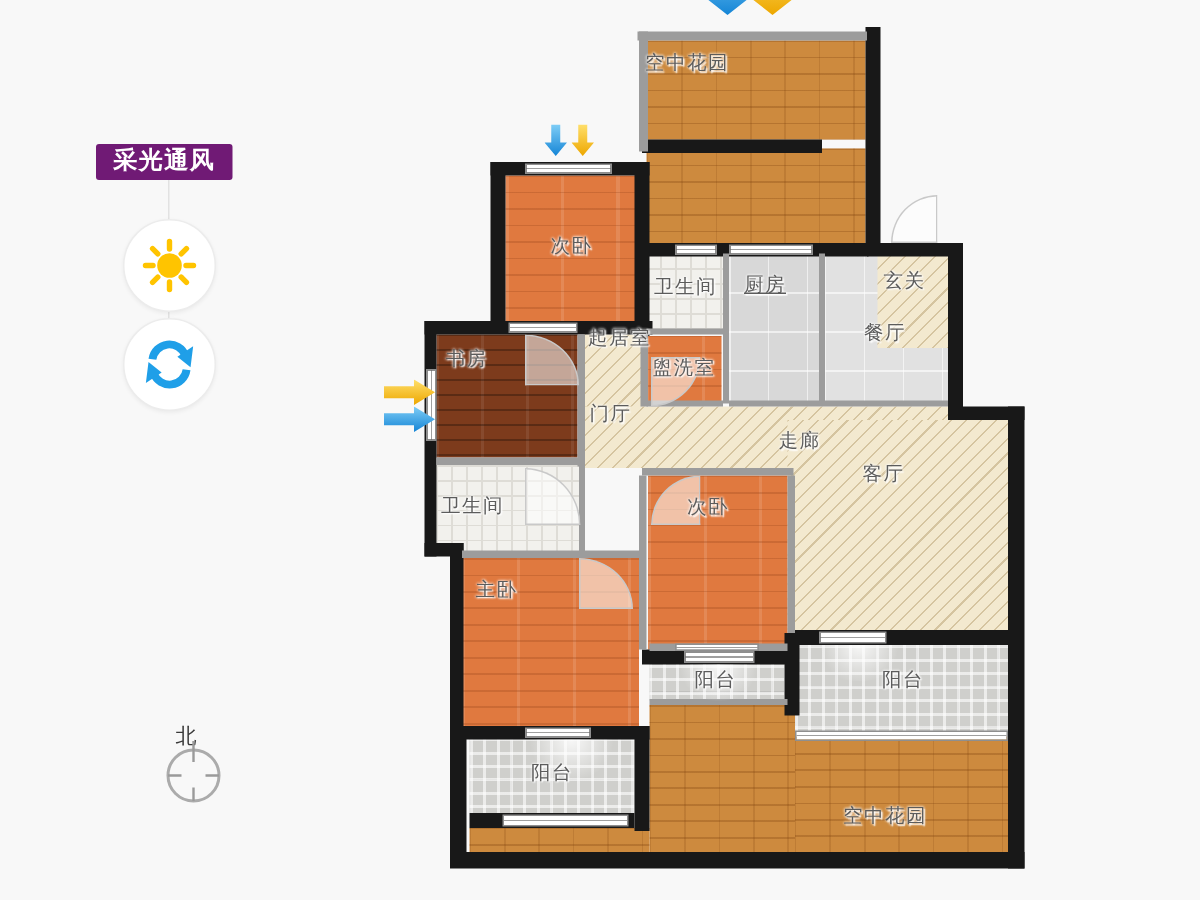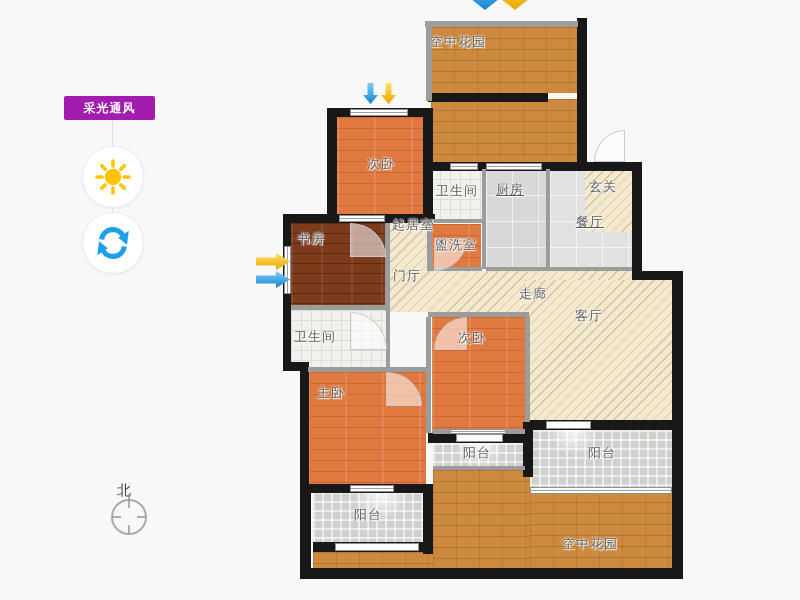--- a/index.html
+++ b/index.html
@@ -1,22 +1,22 @@
 <!DOCTYPE html>
 <html><head>
 <meta charset="utf-8">
 <style>
   html,body{margin:0;padding:0;background:#f8f8f8;}
   *{box-sizing:border-box;}
   .stage{position:relative;width:800px;height:600px;background:#f8f8f8;overflow:hidden;
          font-family:"Liberation Sans","DejaVu Sans",sans-serif;}
   .abs{position:absolute;}
   
-  .badge{position:absolute;left:64px;top:96px;width:91px;height:24px;background:#a21caf;
-         color:#fff;font-size:12px;font-weight:bold;line-height:24px;text-align:center;
+  .badge{position:absolute;left:64px;top:96px;width:91px;height:24px;background:#701a75;
+         color:#fff;font-size:16px;font-weight:bold;line-height:24px;text-align:center;
          border-radius:2px;letter-spacing:1px;}
   .vline{position:absolute;left:112px;top:120px;width:1px;height:154px;background:#e2e2e2;}
   .cbtn{position:absolute;width:62px;height:62px;border-radius:50%;background:#fff;
         border:1px solid #ececec;box-shadow:0 1px 3px rgba(0,0,0,.06);padding:0;cursor:pointer;
         display:flex;align-items:center;justify-content:center;}
   .cbtn.sun{left:82px;top:146px;}
   .cbtn.rot{left:82px;top:212px;}
   
   .rm{position:absolute;}
   .wood-org{background:#e0793f;background-image:
@@ -105,21 +105,21 @@
   .d2{left:350px;top:223px;width:36px;height:34px;border-radius:0 100% 0 0;}
   .d3{left:434px;top:317px;width:33px;height:33px;border-radius:100% 0 0 0;}
   .d4{left:386px;top:372px;width:36px;height:34px;border-radius:0 100% 0 0;}
   .d5{left:434px;top:238px;width:33px;height:33px;border-radius:0 0 100% 0;}
   .d7{left:350px;top:312px;width:37px;height:38px;border-radius:0 100% 0 0;}
   .f1{left:352px;top:493px;width:58px;height:26px;}
   .f2{left:452px;top:443px;width:54px;height:24px;}
   .f3{left:546px;top:430px;width:54px;height:24px;}
   
   .lgt{left:430px;top:33px;}.lbt{left:367px;top:155px;}.lbth1{left:436px;top:182px;}
-  .lkit{left:496px;top:181px;text-decoration:underline;}.lent{left:589px;top:178px;}.ldin{left:576px;top:213px;text-decoration:underline;}
+  .lkit{left:496px;top:181px;text-decoration:underline;}.lent{left:589px;top:178px;}.ldin{left:576px;top:213px;}
   .lstudy{left:297px;top:230px;}.lsit{left:392px;top:216px;}.lwash{left:435px;top:236px;}
   .lfoy{left:393px;top:267px;}.lcor{left:519px;top:285px;}.lliv{left:575px;top:307px;}
   .lbth2{left:294px;top:328px;}.lbm{left:458px;top:329px;}.lmas{left:317px;top:384px;}
   .lbalm{left:463px;top:444px;}.lball{left:354px;top:506px;}.lbalr{left:588px;top:444px;}
   .lgb{left:562px;top:535px;}
   
   .a1{left:363px;top:83px;}.a2{left:381px;top:83px;}
   .a3{left:471px;top:-28px;}.a4{left:501px;top:-28px;}
   .a5{left:256px;top:253px;}.a6{left:256px;top:271px;}
 </style>

